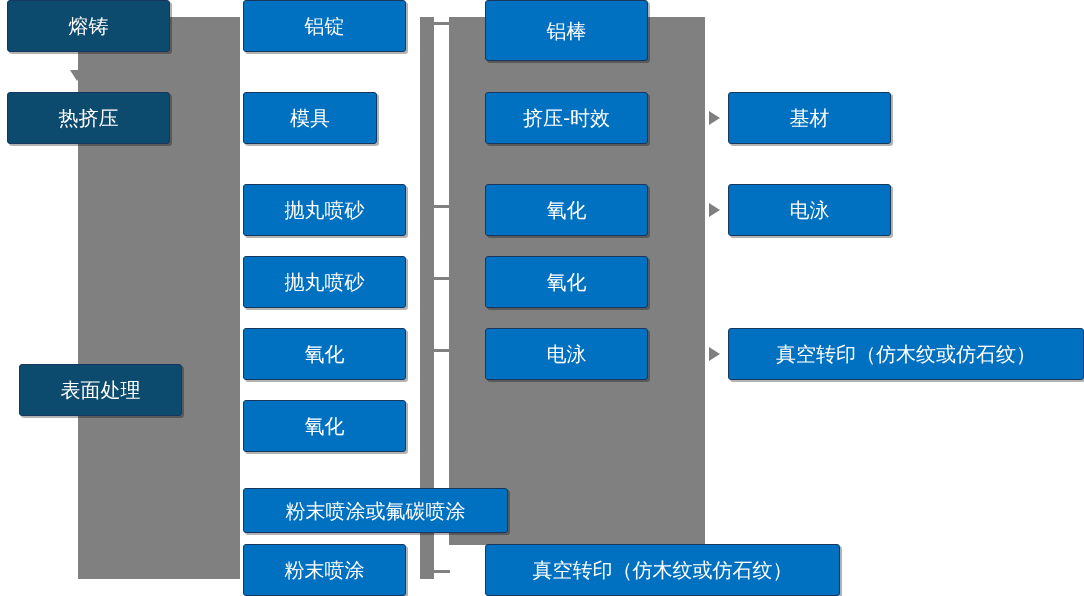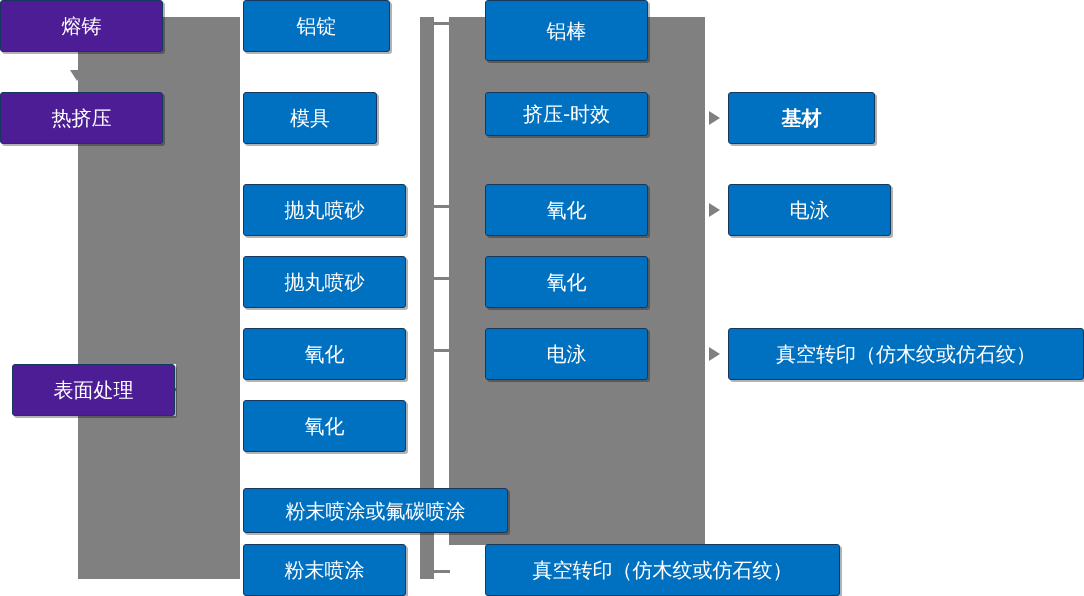--- a/index.html
+++ b/index.html
@@ -28,21 +28,21 @@
     box-sizing:border-box;
     display:flex;align-items:center;justify-content:center;
     color:#ffffff;
     border:1px solid #17375e;
     border-radius:3px;
     font-size:20px;
     line-height:1;
     white-space:nowrap;
     box-shadow:2px 2px 0 rgba(0,0,0,0.30);
   }
-  .box.dark{background:#4c1d95;}
+  .box.dark{background:#0c4a6e;margin-left:7px;}
   .box.bright{background:#0070c0;}
 </style>
 </head>
 <body>
 
 <div id="stage">
 
   <div class="gray" style="left:78px;top:17px;width:162px;height:347px;"></div>
   <div class="gray" style="left:78px;top:416px;width:162px;height:163px;"></div>
   <div class="gray" style="left:176px;top:364px;width:64px;height:52px;"></div>
@@ -77,21 +77,21 @@
   <div class="box dark" style="left:0px;top:0px;width:163px;height:52px;">
     <span>熔铸</span>
   </div>
   <div class="box dark" style="left:0px;top:92px;width:163px;height:52px;">
     <span>热挤压</span>
   </div>
   <div class="box dark" style="left:12px;top:364px;width:163px;height:52px;">
     <span>表面处理</span>
   </div>
 
-  <div class="box bright" style="left:243px;top:0px;width:147px;height:52px;">
+  <div class="box bright" style="left:243px;top:0px;width:163px;height:52px;">
     <span>铝锭</span>
   </div>
   <div class="box bright" style="left:243px;top:92px;width:134px;height:52px;">
     <span>模具</span>
   </div>
   <div class="box bright" style="left:243px;top:184px;width:163px;height:52px;">
     <span>抛丸喷砂</span>
   </div>
   <div class="box bright" style="left:243px;top:256px;width:163px;height:52px;">
     <span>抛丸喷砂</span>
@@ -105,37 +105,37 @@
   <div class="box bright" style="left:243px;top:488px;width:265px;height:45px;">
     <span>粉末喷涂或氟碳喷涂</span>
   </div>
   <div class="box bright" style="left:243px;top:544px;width:163px;height:52px;font-family:Liberation Serif, serif;">
     <span>粉末喷涂</span>
   </div>
 
   <div class="box bright" style="left:485px;top:0px;width:163px;height:61px;">
     <span>铝棒</span>
   </div>
-  <div class="box bright" style="left:485px;top:92px;width:163px;height:44px;">
+  <div class="box bright" style="left:485px;top:92px;width:163px;height:52px;">
     <span>挤压-时效</span>
   </div>
   <div class="box bright" style="left:485px;top:184px;width:163px;height:52px;">
     <span>氧化</span>
   </div>
   <div class="box bright" style="left:485px;top:256px;width:163px;height:52px;">
     <span>氧化</span>
   </div>
   <div class="box bright" style="left:485px;top:328px;width:163px;height:52px;">
     <span>电泳</span>
   </div>
   <div class="box bright" style="left:485px;top:544px;width:355px;height:52px;">
     <span>真空转印（仿木纹或仿石纹）</span>
   </div>
 
-  <div class="box bright" style="left:728px;top:92px;width:147px;height:52px;font-weight:bold;">
+  <div class="box bright" style="left:728px;top:92px;width:163px;height:52px;">
     <span>基材</span>
   </div>
   <div class="box bright" style="left:728px;top:184px;width:163px;height:52px;">
     <span>电泳</span>
   </div>
   <div class="box bright" style="left:728px;top:328px;width:356px;height:52px;">
     <span>真空转印（仿木纹或仿石纹）</span>
   </div>
 
 </div>

